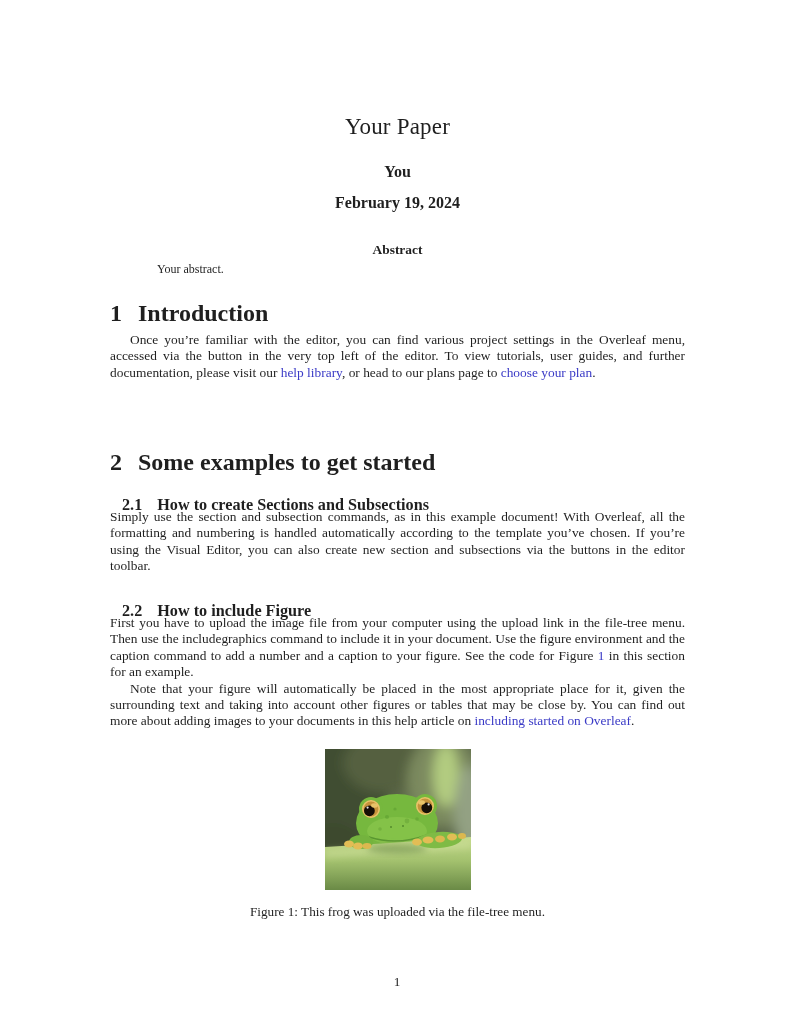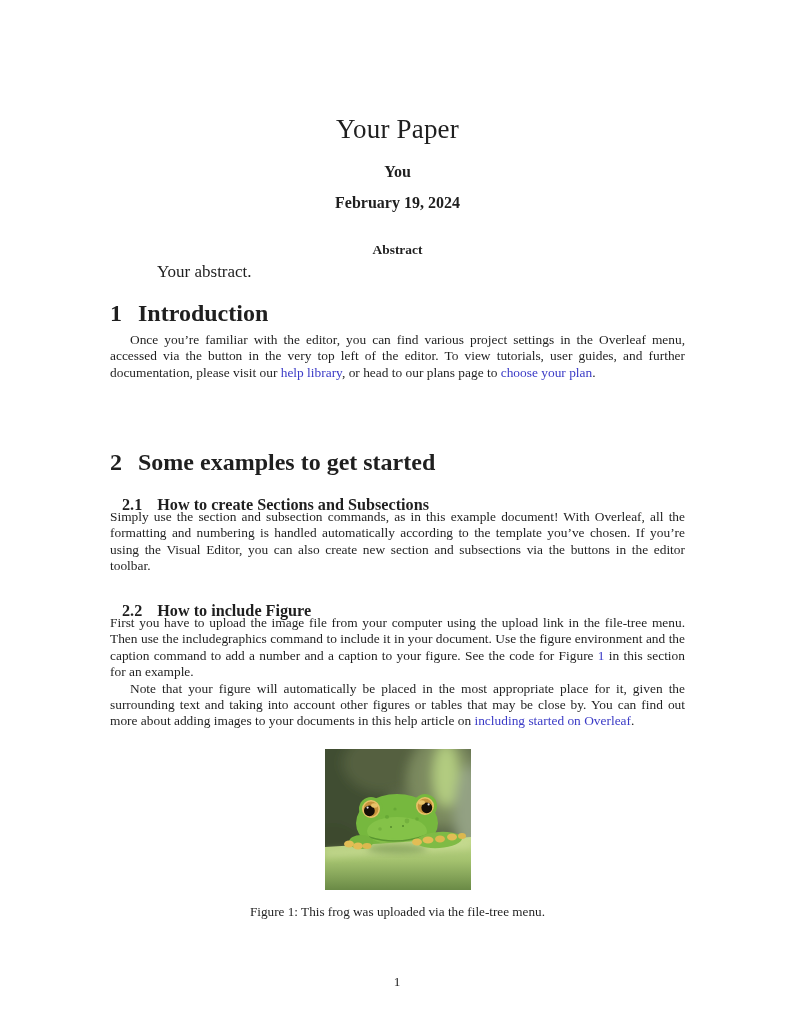--- a/index.html
+++ b/index.html
@@ -8,24 +8,24 @@
     width:794px;height:1028px;
     margin:0 auto;
     background:#ffffff;
     font-family:"Liberation Serif","DejaVu Serif",serif;
     color:#1f1f1f;
     overflow:hidden;
   }
   .content{position:absolute;left:110px;width:575px;top:0;}
   .abs{position:absolute;left:0;width:100%;}
   .centered{text-align:center;}
-  .doc-title{font-size:27px;font-weight:400;letter-spacing:.2px;}
+  .doc-title{font-size:23px;font-weight:400;letter-spacing:.2px;}
   .doc-author,.doc-date{font-size:16px;font-weight:700;}
   .abstract-heading{font-size:13.4px;font-weight:700;}
-  .abstract-text{font-size:17px;padding-left:47px;}
+  .abstract-text{font-size:12px;padding-left:47px;}
   h1.sec{font-size:24px;font-weight:700;margin:0;}
   h2.subsec{font-size:16.2px;font-weight:700;margin:12px;}
   .sec-num{display:inline-block;margin-right:16px;}
   .subsec-num{display:inline-block;margin-right:15px;}
   .para{
     font-size:13.4px;line-height:16.4px;
     text-align:justify;margin:0;
   }
   .para.indent{text-indent:20px;}
   a.doclink{color:var(--link,#3a3ac6);text-decoration:none;cursor:pointer;}

